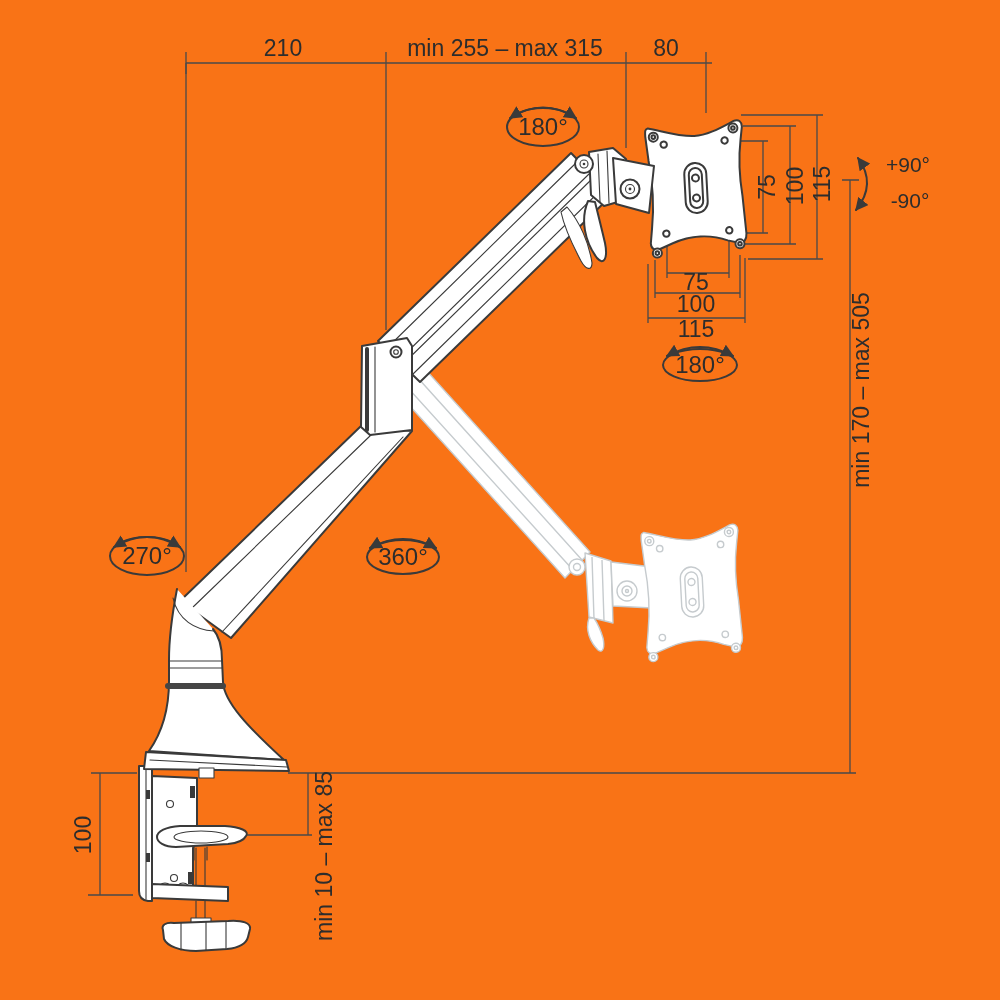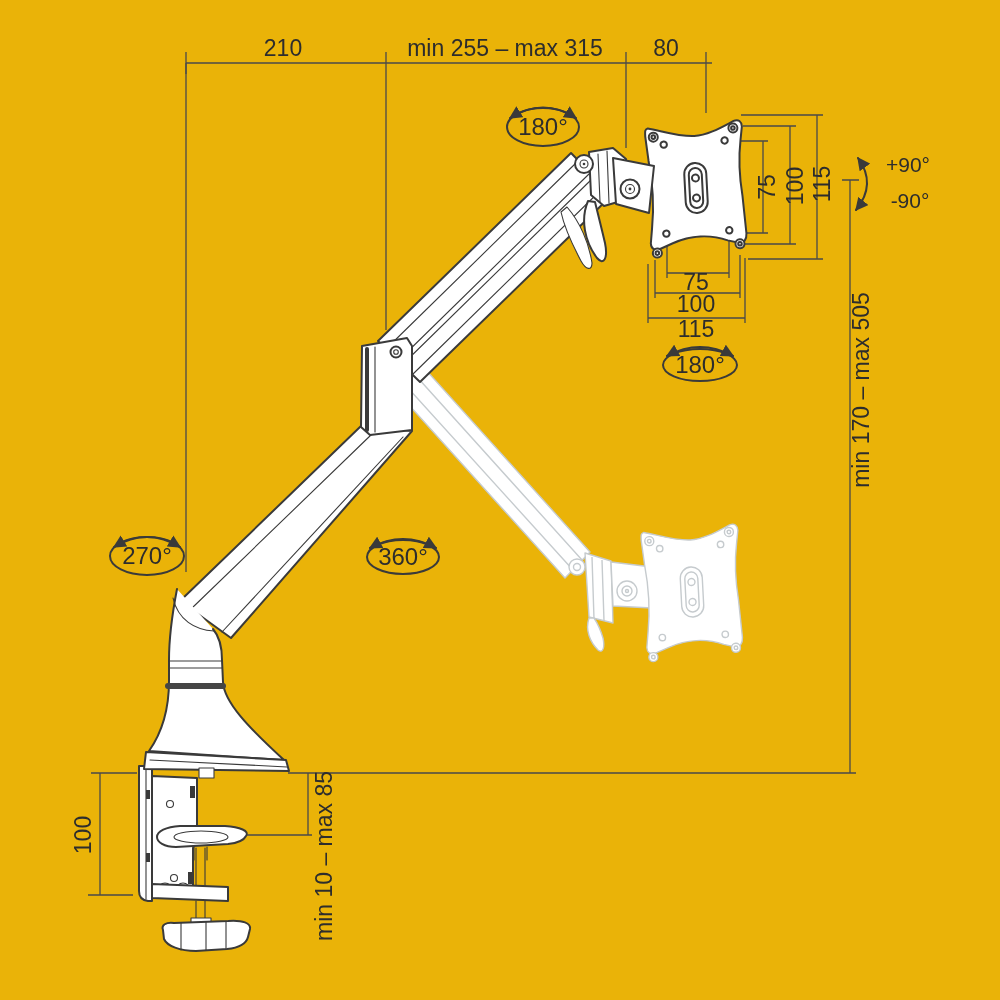--- a/index.html
+++ b/index.html
@@ -1,17 +1,17 @@
 <!DOCTYPE html>
 <html><head>
 <meta charset="utf-8">
 <style>
   html,body{margin:0;padding:0;background:#ffffff;}
   body{width:1000px;height:1000px;font-family:"Liberation Sans",sans-serif;}
-  #stage{width:1000px;height:1000px;position:relative;background:#eab308;}
+  #stage{width:1000px;height:1000px;position:relative;background:#f97316;}
   svg{display:block;}
   .dim{stroke:#4a4a4a;stroke-width:1.3;fill:none;stroke-linecap:butt;}
   .ln{stroke:#3a3a3a;stroke-width:2;fill:none;stroke-linejoin:round;stroke-linecap:round;}
   .lnf{stroke:#3a3a3a;stroke-width:2;fill:#ffffff;stroke-linejoin:round;stroke-linecap:round;}
   .thin{stroke-width:1.1;}
   .ghost{stroke:#c6cbce;stroke-width:1.4;fill:#ffffff;stroke-linejoin:round;}
   .ghostln{stroke:#c6cbce;stroke-width:1.4;fill:none;stroke-linejoin:round;}
   .arc{stroke:#3a3a3a;stroke-width:2;fill:none;stroke-linecap:round;}
   text{fill:#2d2d2d;font-family:"Liberation Sans",sans-serif;}
   .t{font-size:23px;text-anchor:middle;}

